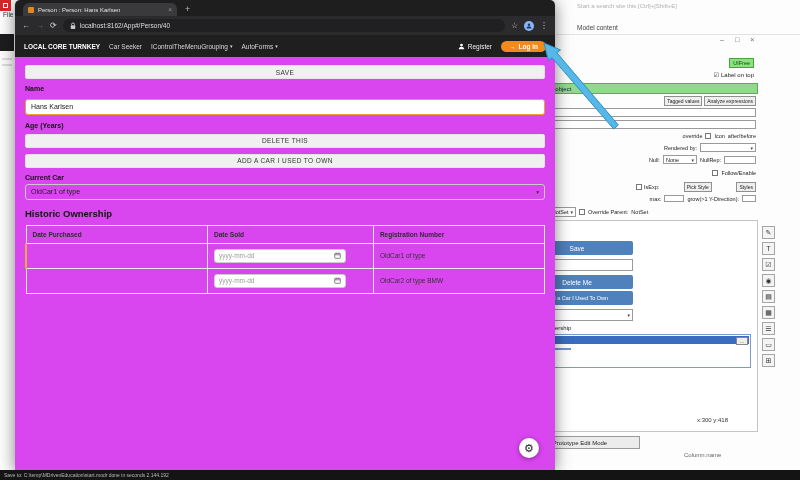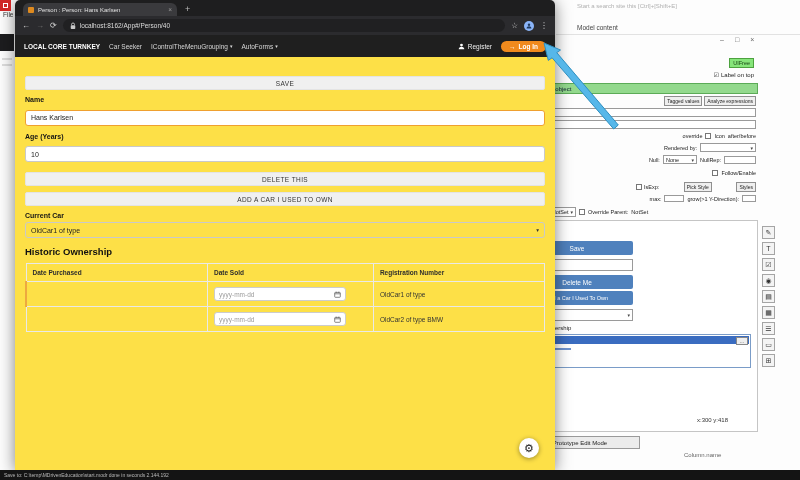--- a/index.html
+++ b/index.html
@@ -59,21 +59,21 @@
   .url-text { font-size:6.5px; color:#dcdcdc; white-space:nowrap; }
   .avatar { width:10px; height:10px; border-radius:50%; background:#8ab4f8; display:flex; align-items:center; justify-content:center; }
   .site-nav { height:22px; background:#1f1f1f; display:flex; align-items:center; padding:0 9px; gap:9px; }
   .brand { font-size:6.5px; font-weight:bold; color:#fff; white-space:nowrap; }
   .nav-item { font-size:6.5px; color:#d8d8d8; display:flex; align-items:center; gap:2px; white-space:nowrap; }
   .caret { font-size:5px; color:#d8d8d8; }
   .spacer { flex:1; }
   .register { display:flex; align-items:center; gap:3px; color:#eee; font-size:6.5px; }
   .login-btn { background:#f08a1d; border-radius:9px; padding:2px 8px; color:#fff; font-size:6.5px; font-weight:bold;
                display:flex; align-items:center; gap:3px; }
-  .content { flex:1; background:#fde047; padding:19px 10px 0; position:relative; overflow:hidden; }
+  .content { flex:1; background:#d946ef; padding:8px 10px 0; position:relative; overflow:hidden; }
   .flat-btn { height:14px; background:#f0f0f0; border:1px solid #e4e4e4; color:#333; font-size:6.5px; letter-spacing:.4px;
               display:flex; align-items:center; justify-content:center; border-radius:2px; margin-bottom:6px; }
   .fld-label { font-size:7px; font-weight:bold; color:#141414; margin:2px 0 3px; }
   .txt { width:100%; height:16px; border:1px solid #c9c9c9; border-radius:3px; font-size:7px; padding:0 5px; color:#222;
          margin-bottom:5px; outline:none; font-family:"Liberation Sans",sans-serif; background:#fff; }
   .focus-orange { border:1.5px solid #efa02f; }
   .select { height:16px; border:1px solid #c9c9c9; border-radius:3px; display:flex; align-items:center;
             justify-content:space-between; padding:0 5px; font-size:7px; color:#222; margin-bottom:4px; }
   .sel-caret { font-size:5.5px; color:#333; }
   .section-h { font-size:9.5px; font-weight:bold; color:#111; margin:8px 0 6px; }
@@ -283,21 +283,20 @@
     </span>
   </div>
 
   <div class="content">
     <div class="flat-btn">SAVE</div>
 
     <div class="fld-label">Name</div>
     <input class="txt focus-orange" value="Hans Karlsen" style="">
 
     <div class="fld-label">Age (Years)</div>
-    <input class="txt" value="10" style="">
 
     <div class="flat-btn" style="margin-top:5px;">DELETE THIS</div>
     <div class="flat-btn">ADD A CAR I USED TO OWN</div>
 
     <div class="fld-label">Current Car</div>
     <div class="select">
       <span>OldCar1 of type</span>
       <span class="sel-caret">▾</span>
     </div>
 

